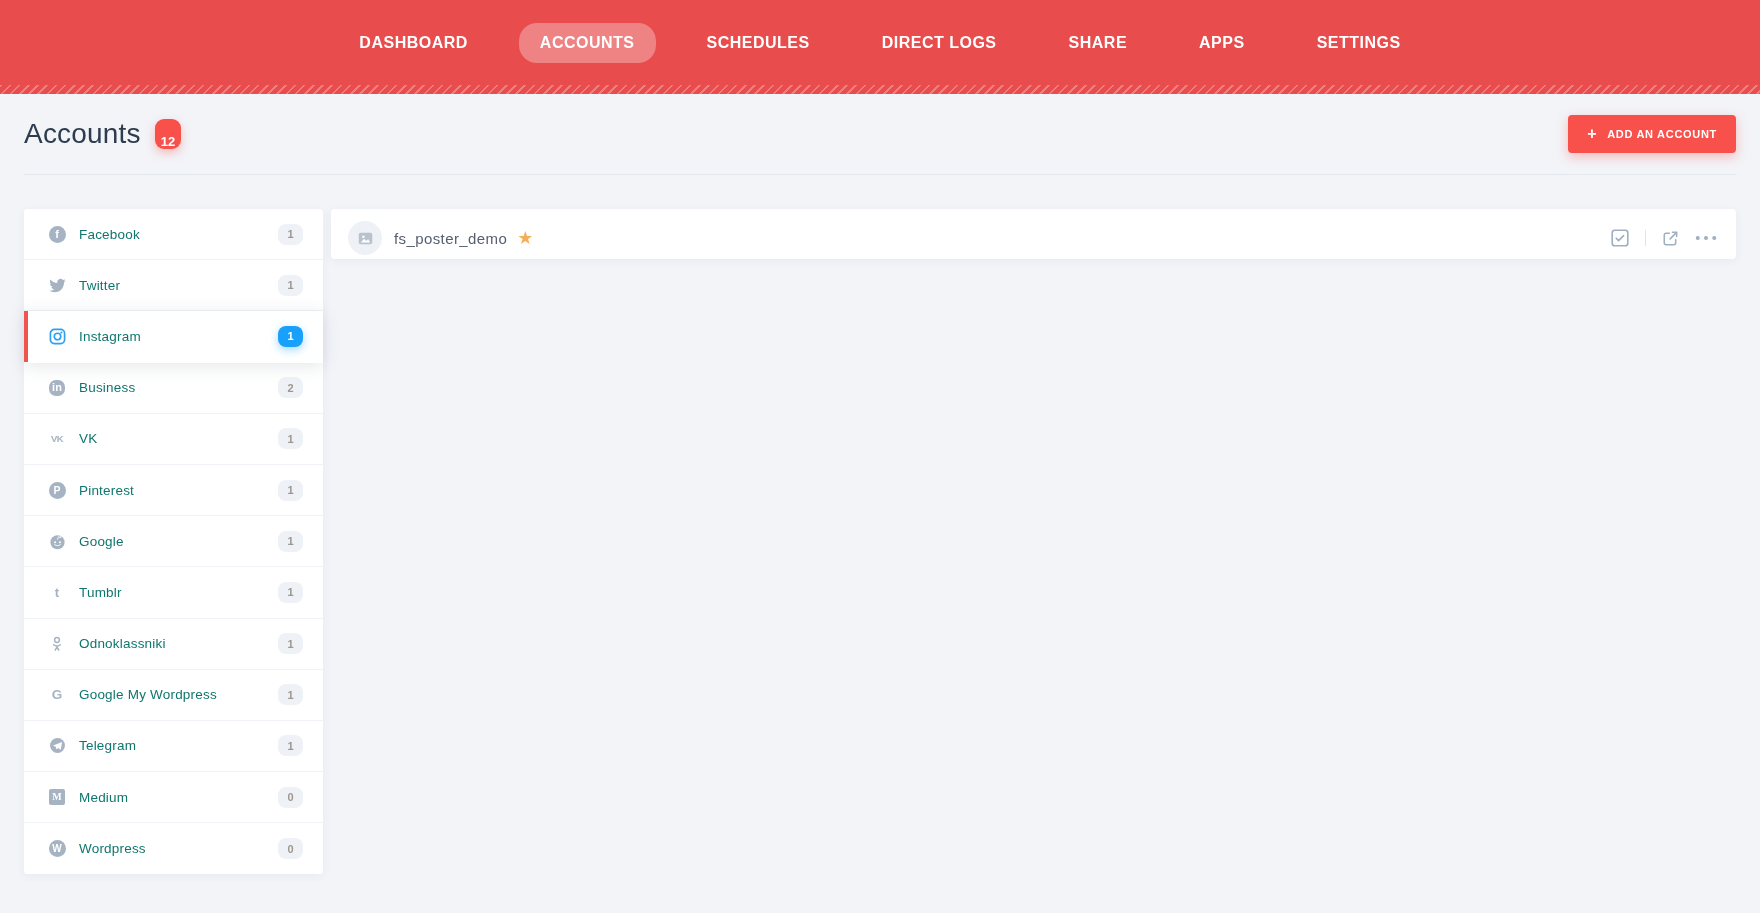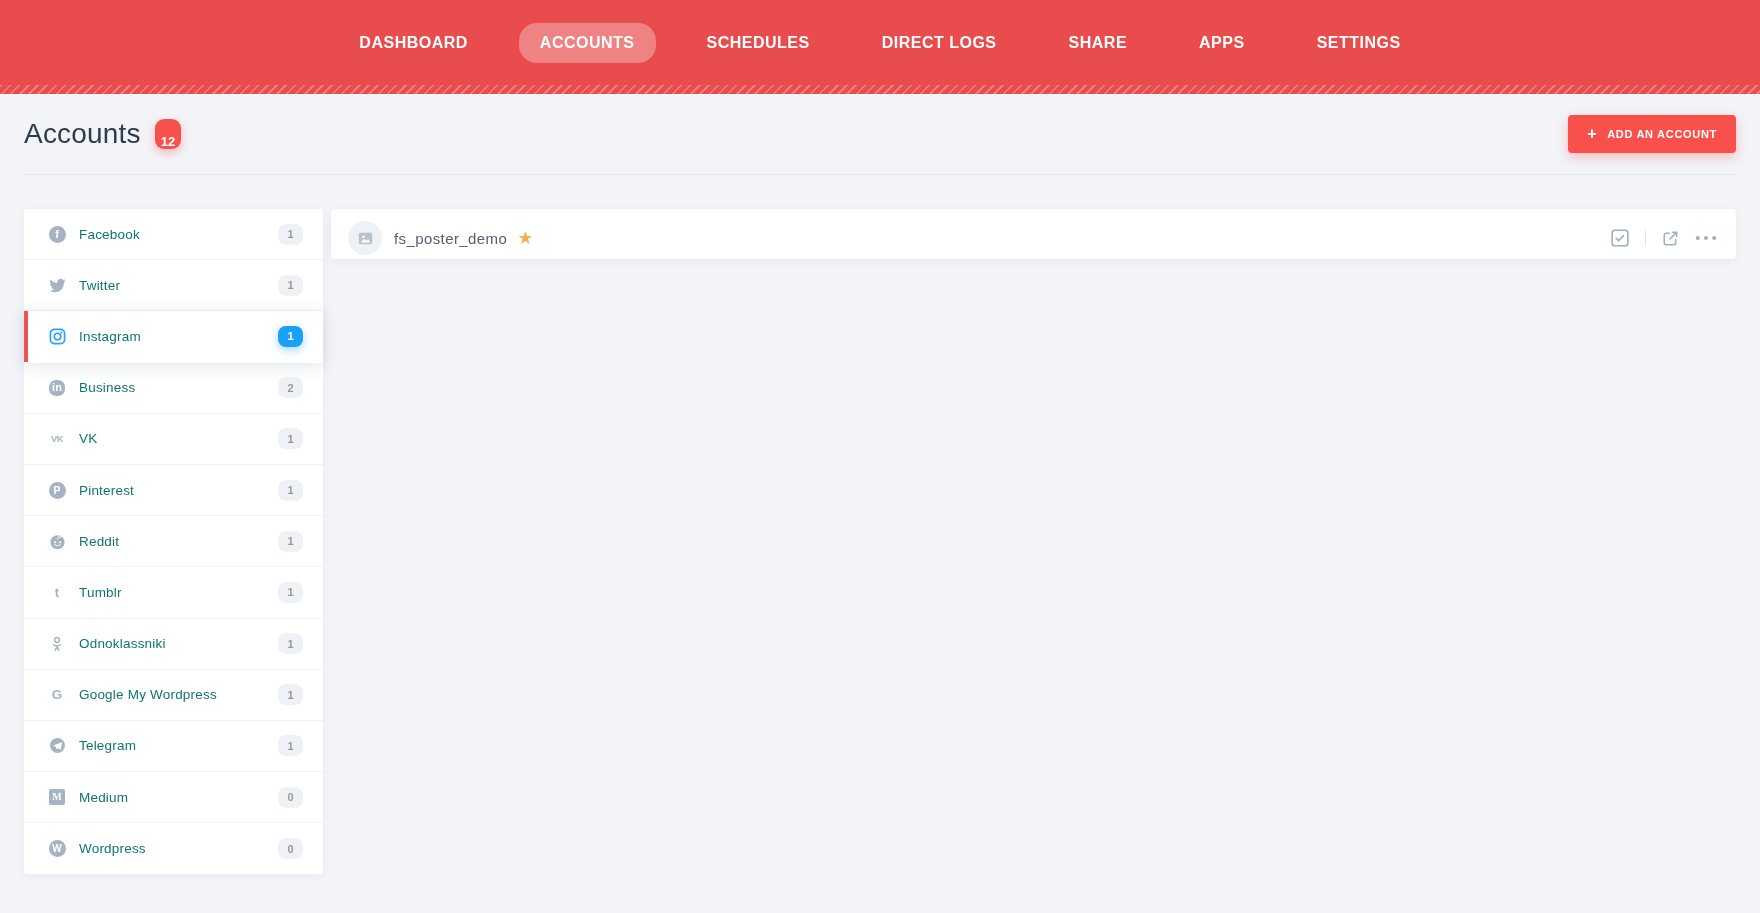--- a/index.html
+++ b/index.html
@@ -199,21 +199,21 @@
     <span class="s-icon icon-reddit">
             <svg viewBox="0 0 24 24" width="17" height="17">
               <circle cx="12" cy="13" r="10" fill="currentColor"></circle>
               <circle cx="8.6" cy="13" r="1.5" fill="#fff"></circle>
               <circle cx="15.4" cy="13" r="1.5" fill="#fff"></circle>
               <path d="M8 16.3c1.1 1 2.5 1.5 4 1.5s2.9-.5 4-1.5" stroke="#fff" stroke-width="1.4" fill="none" stroke-linecap="round"></path>
               <path d="M12 9l1.2-3.6 2.6.8" stroke="#fff" stroke-width="1.2" fill="none" stroke-linecap="round"></path>
               <circle cx="16.4" cy="5.8" r="1.1" fill="#fff"></circle>
             </svg>
           </span>
-    <span class="s-label">Reddit</span>
+    <span class="s-label">Google</span>
     <span class="s-badge">1</span>
   </div>
         <div class="s-item">
     <span class="s-icon icon-tumblr">
             <span class="glyph glyph-text">t</span>
           </span>
     <span class="s-label">Tumblr</span>
     <span class="s-badge">1</span>
   </div>
         <div class="s-item">

